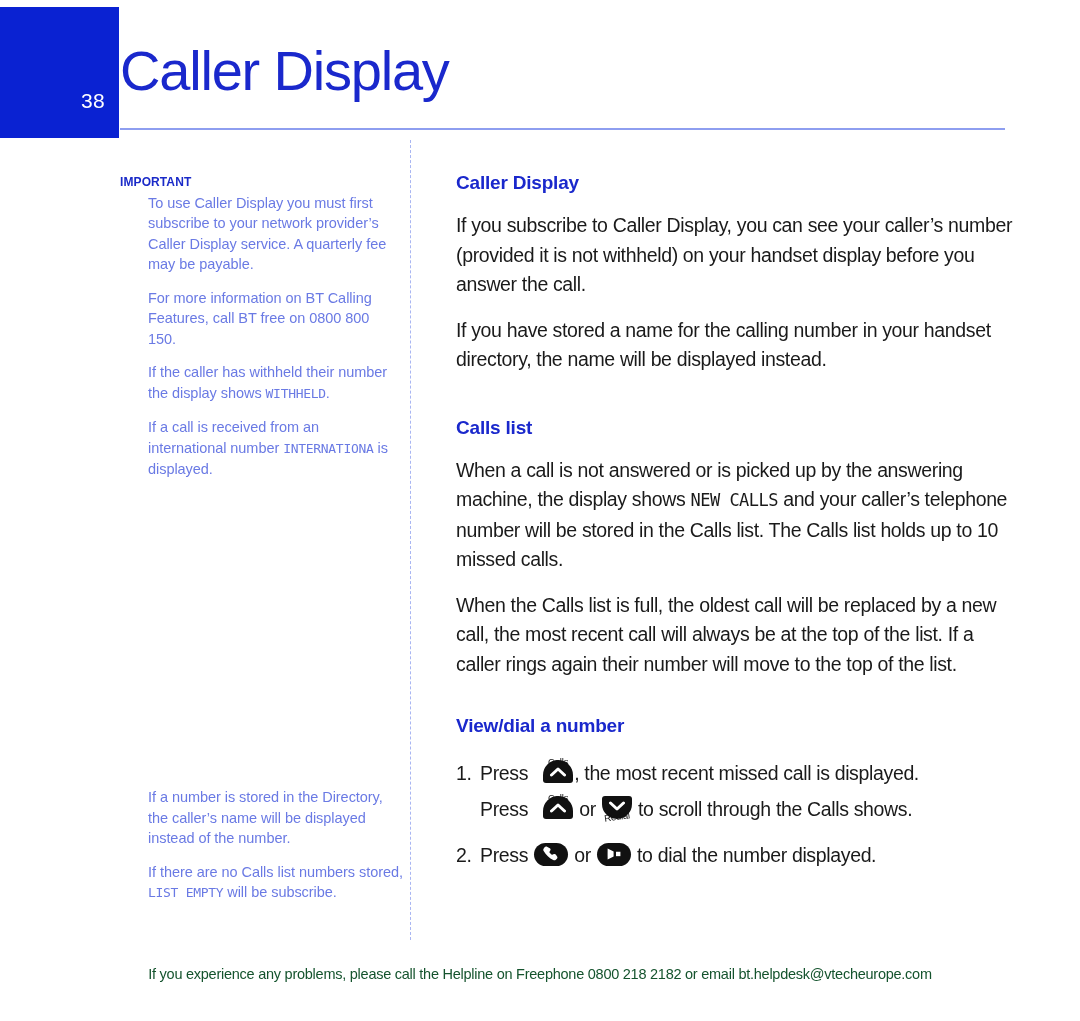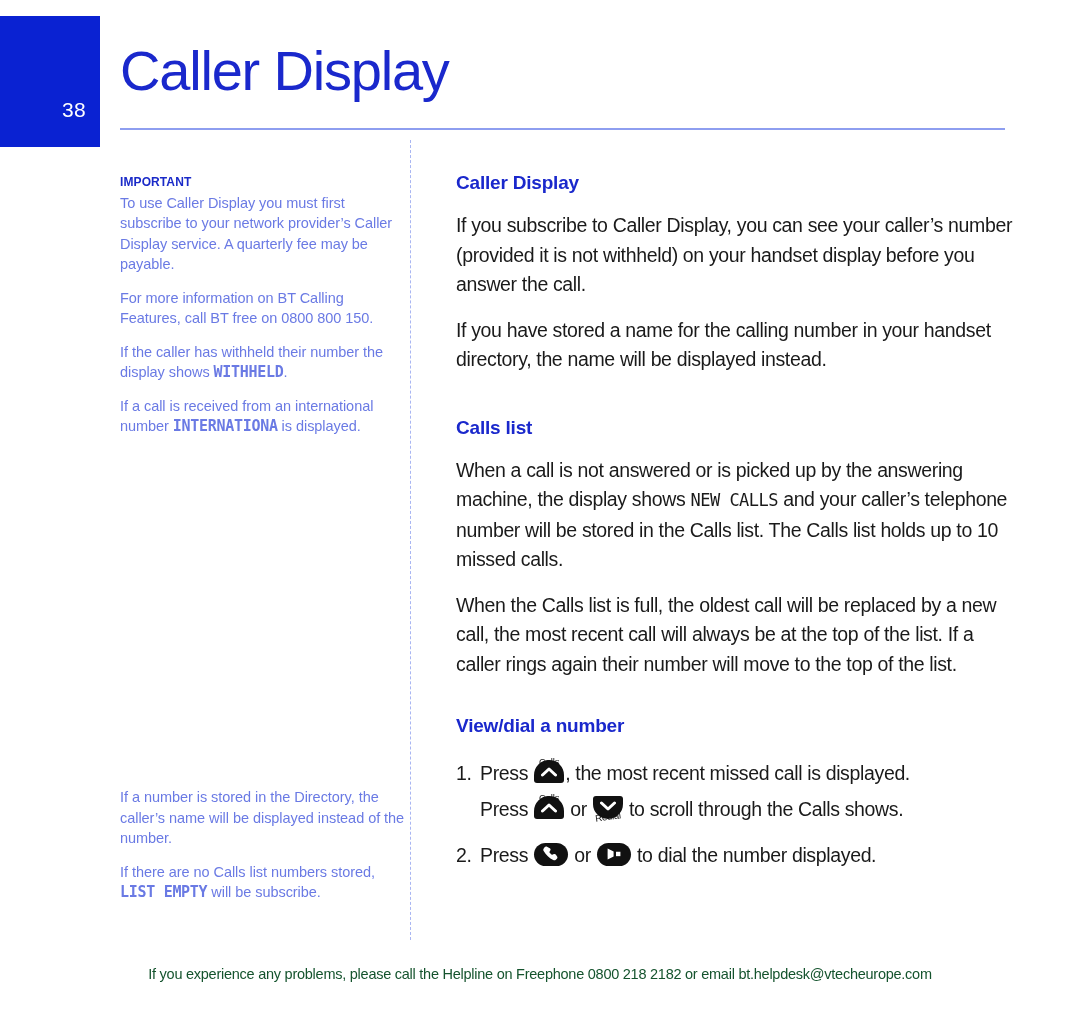--- a/index.html
+++ b/index.html
@@ -12,22 +12,22 @@
     height: 1021px;
     position: relative;
     font-family: "Liberation Sans", sans-serif;
     overflow: hidden;
   }
 
   
   #page-number-block {
     position: absolute;
     left: 0;
-    top: 16px;
-    width: 100px;
+    top: 7px;
+    width: 119px;
     height: 131px;
     background: #0a22d2;
   }
   #page-number {
     position: absolute;
     left: 0;
     right: 14px;
     top: 82px;
     text-align: right;
     color: #ffffff;
@@ -85,27 +85,27 @@
     font-size: 12px;
     line-height: 20.5px;
     letter-spacing: 0.1px;
   }
   .note-para {
     color: #6a7ae4;
     font-size: 14.5px;
     line-height: 20.5px;
     margin-bottom: 13px;
     letter-spacing: -0.05px;
+    margin-left: 28px;
   }
   .note-para:last-child { margin-bottom: 0; }
   .lcd {
     font-family: "DejaVu Sans Mono", monospace;
-    font-size: 15px;
+    font-size: 13px;
     letter-spacing: -0.3px;
-    font-weight: bold;
   }
 
   
   #main-column {
     position: absolute;
     left: 456px;
     top: 170px;
     width: 560px;
   }
   .section-heading {
@@ -160,21 +160,21 @@
     vertical-align: baseline;
   }
   
   .key-calls {
     width: 30px;
     height: 23px;
     background: #111111;
     border-radius: 15px 15px 3px 3px;
     position: relative;
     display: inline-block;
-    margin: 0 1px -3px 1px;
+    margin: 0 1px -3px 10px;
   }
   .key-calls .chev {
     position: absolute;
     left: 50%;
     top: 54%;
     transform: translate(-50%, -50%);
   }
   .key-label-top {
     position: absolute;
     left: 50%;

